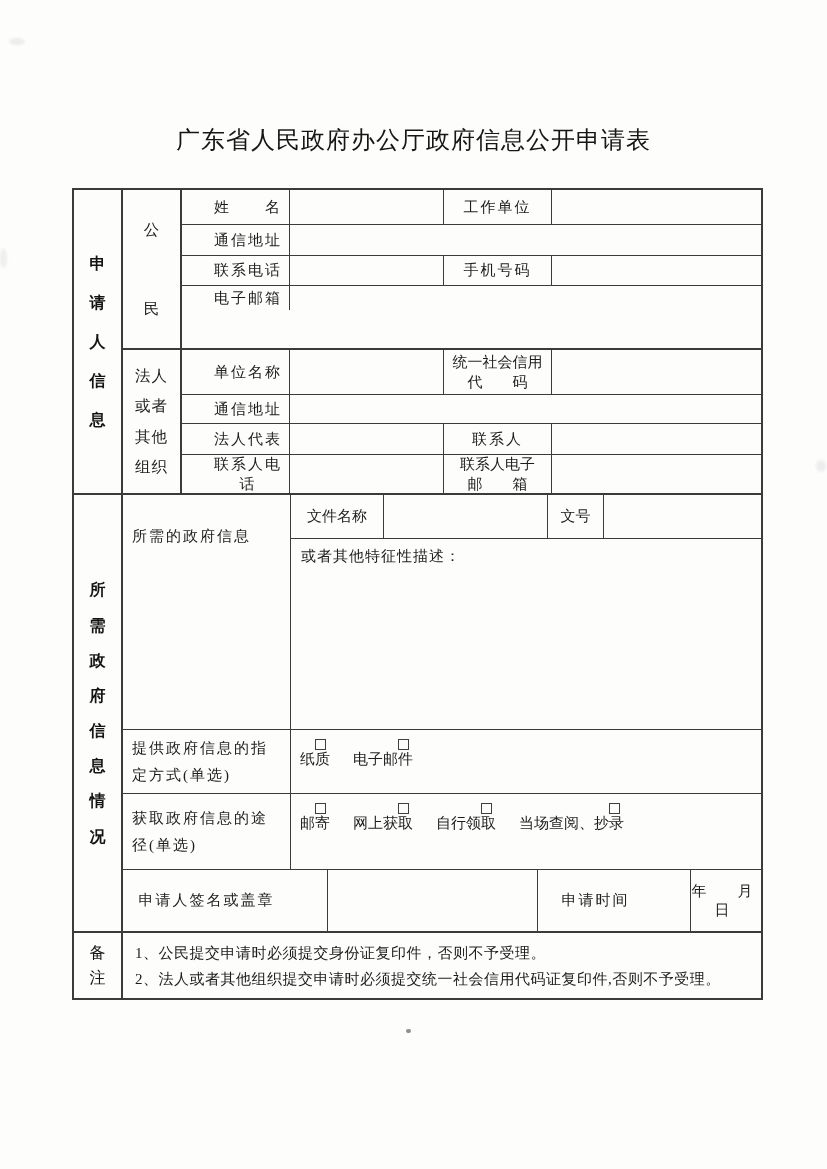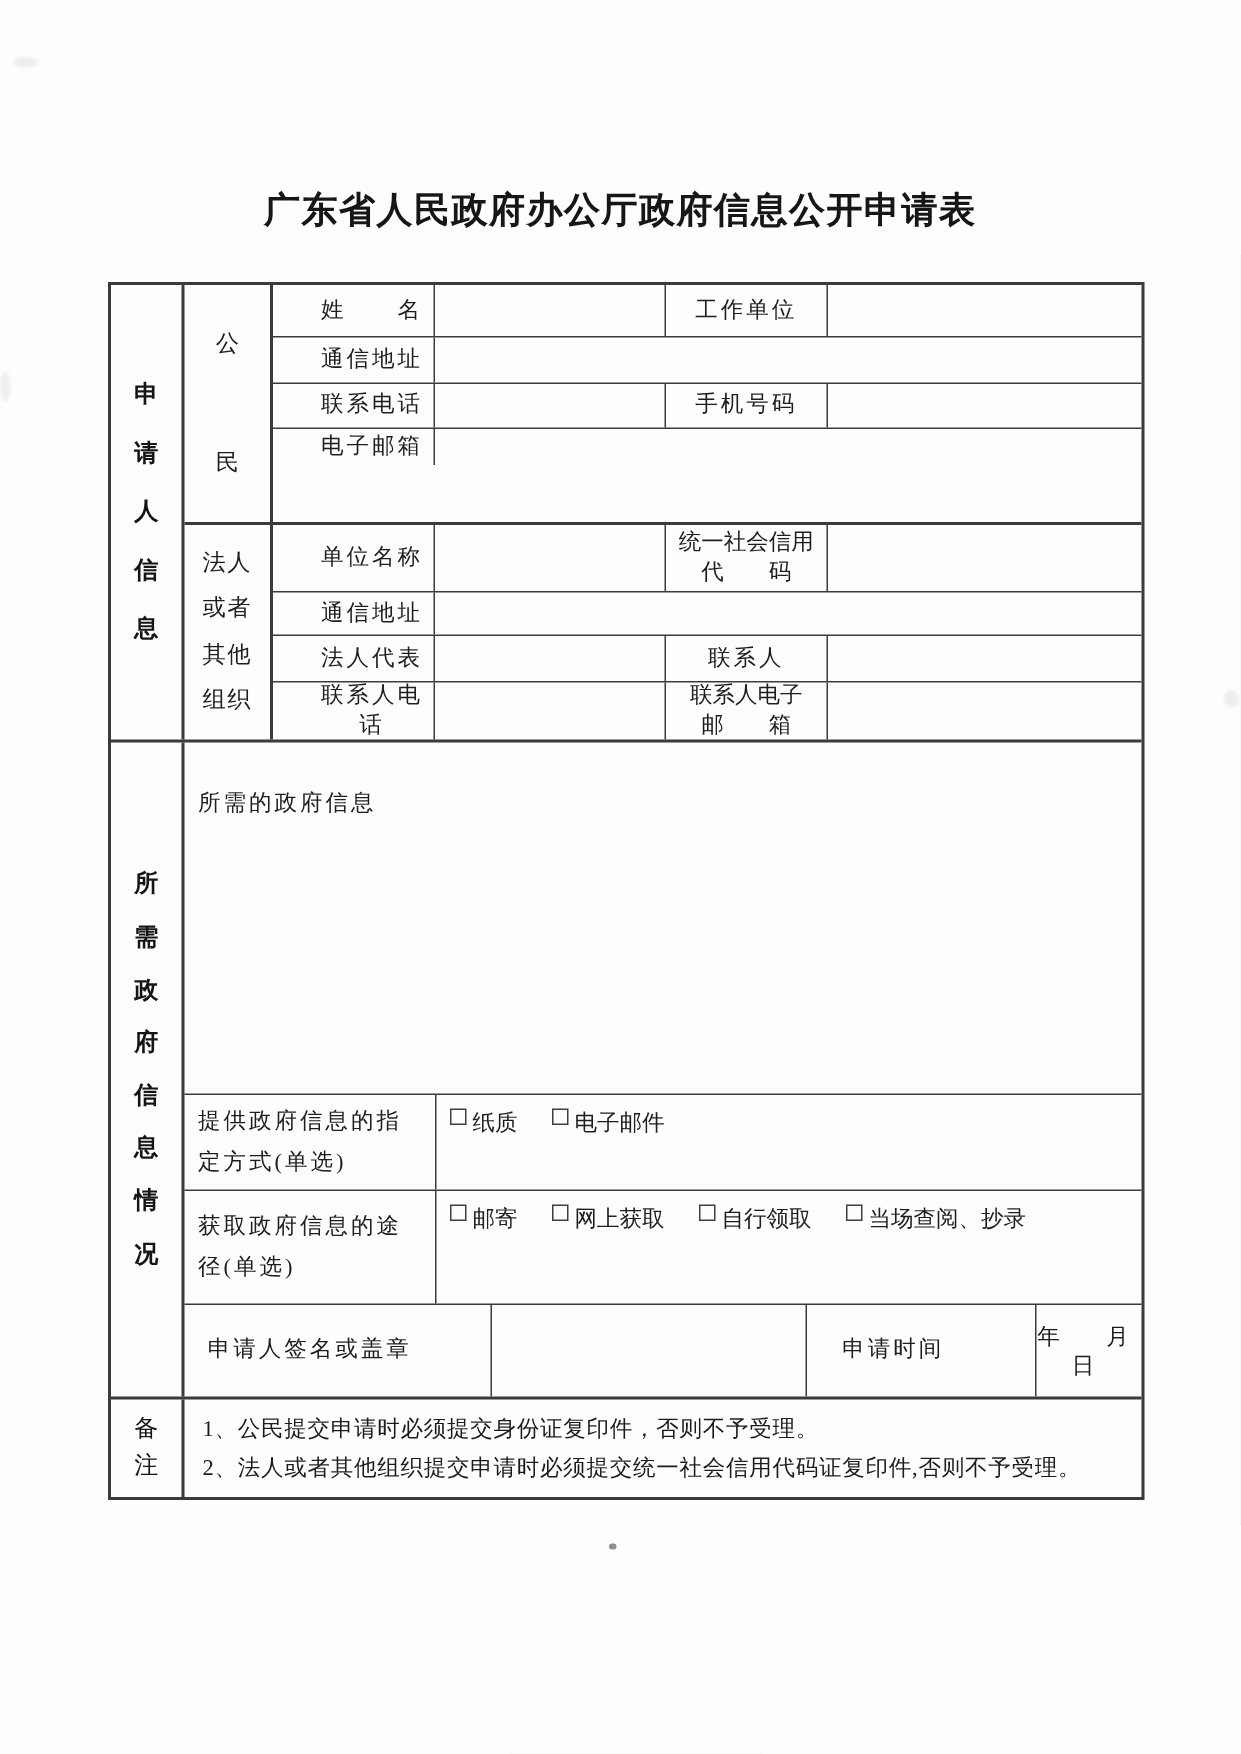--- a/index.html
+++ b/index.html
@@ -13,21 +13,21 @@
     width:827px;height:1169px;
     margin:0 auto;
     background:#fdfdfc;
     overflow:hidden;
   }
   .doc-title{
     position:absolute;
     left:0;top:124px;width:827px;
     text-align:center;
     font-family:"Liberation Sans","DejaVu Sans",sans-serif;
-    font-weight:bold;
+    font-weight:normal;
     font-size:24px;
     letter-spacing:1px;
     color:#161616;
     white-space:nowrap;
   }
   
   .tbl{
     position:absolute;
     left:72px;top:188px;width:691px;
     border:2px solid #3b3b3b;
@@ -118,21 +118,21 @@
     letter-spacing:1px;
   }
   .provide-row{height:64px;}
   .obtain-row{height:76px;}
   .options-cell{
     flex:1;border-left:1.5px solid #3b3b3b;
     align-items:flex-start;
     padding:9px 0 0 9px;
     display:flex;
   }
-  .opt{display:inline-flex;align-items:flex-start;margin-right:23px;white-space:nowrap;}
+  .opt{display:inline-flex;align-items:flex-end;margin-right:23px;white-space:nowrap;flex-direction:column;}
   .chk{
     display:inline-block;
     width:11px;height:11px;
     border:1.5px solid #3f3f3f;
     margin-right:4px;
     background:#fdfdfc;
   }
   .sig-row{height:62px;gap:37px;}
   .w-sigblank{flex:0 0 173px;}
   .w-apptime{flex:0 0 116px;}
@@ -250,20 +250,31 @@
 府
 信
 息
 情
 况</div>
       </div>
       <div class="sec-body">
 
         <div class="r info-row">
           <div class="c biglabel info-label w-biglabel">所需的政府信息</div>
+          <div class="info-content">
+            <div class="file-row">
+              <div class="c lbl w-fname tight">文件名称</div>
+              <div class="c input-cell w-fblank"></div>
+              <div class="c lbl w-dnum tight">文号</div>
+              <div class="c input-cell w-dblank"></div>
+            </div>
+            <div class="desc-cell">
+              <span>或者其他特征性描述：</span>
+            </div>
+          </div>
         </div>
 
         <div class="r provide-row">
           <div class="c biglabel w-biglabel">提供政府信息的指
 定方式(单选)</div>
           <div class="c options-cell">
             <span class="opt">
               <span class="chk"></span>
               <span>纸质</span>
             </span>

